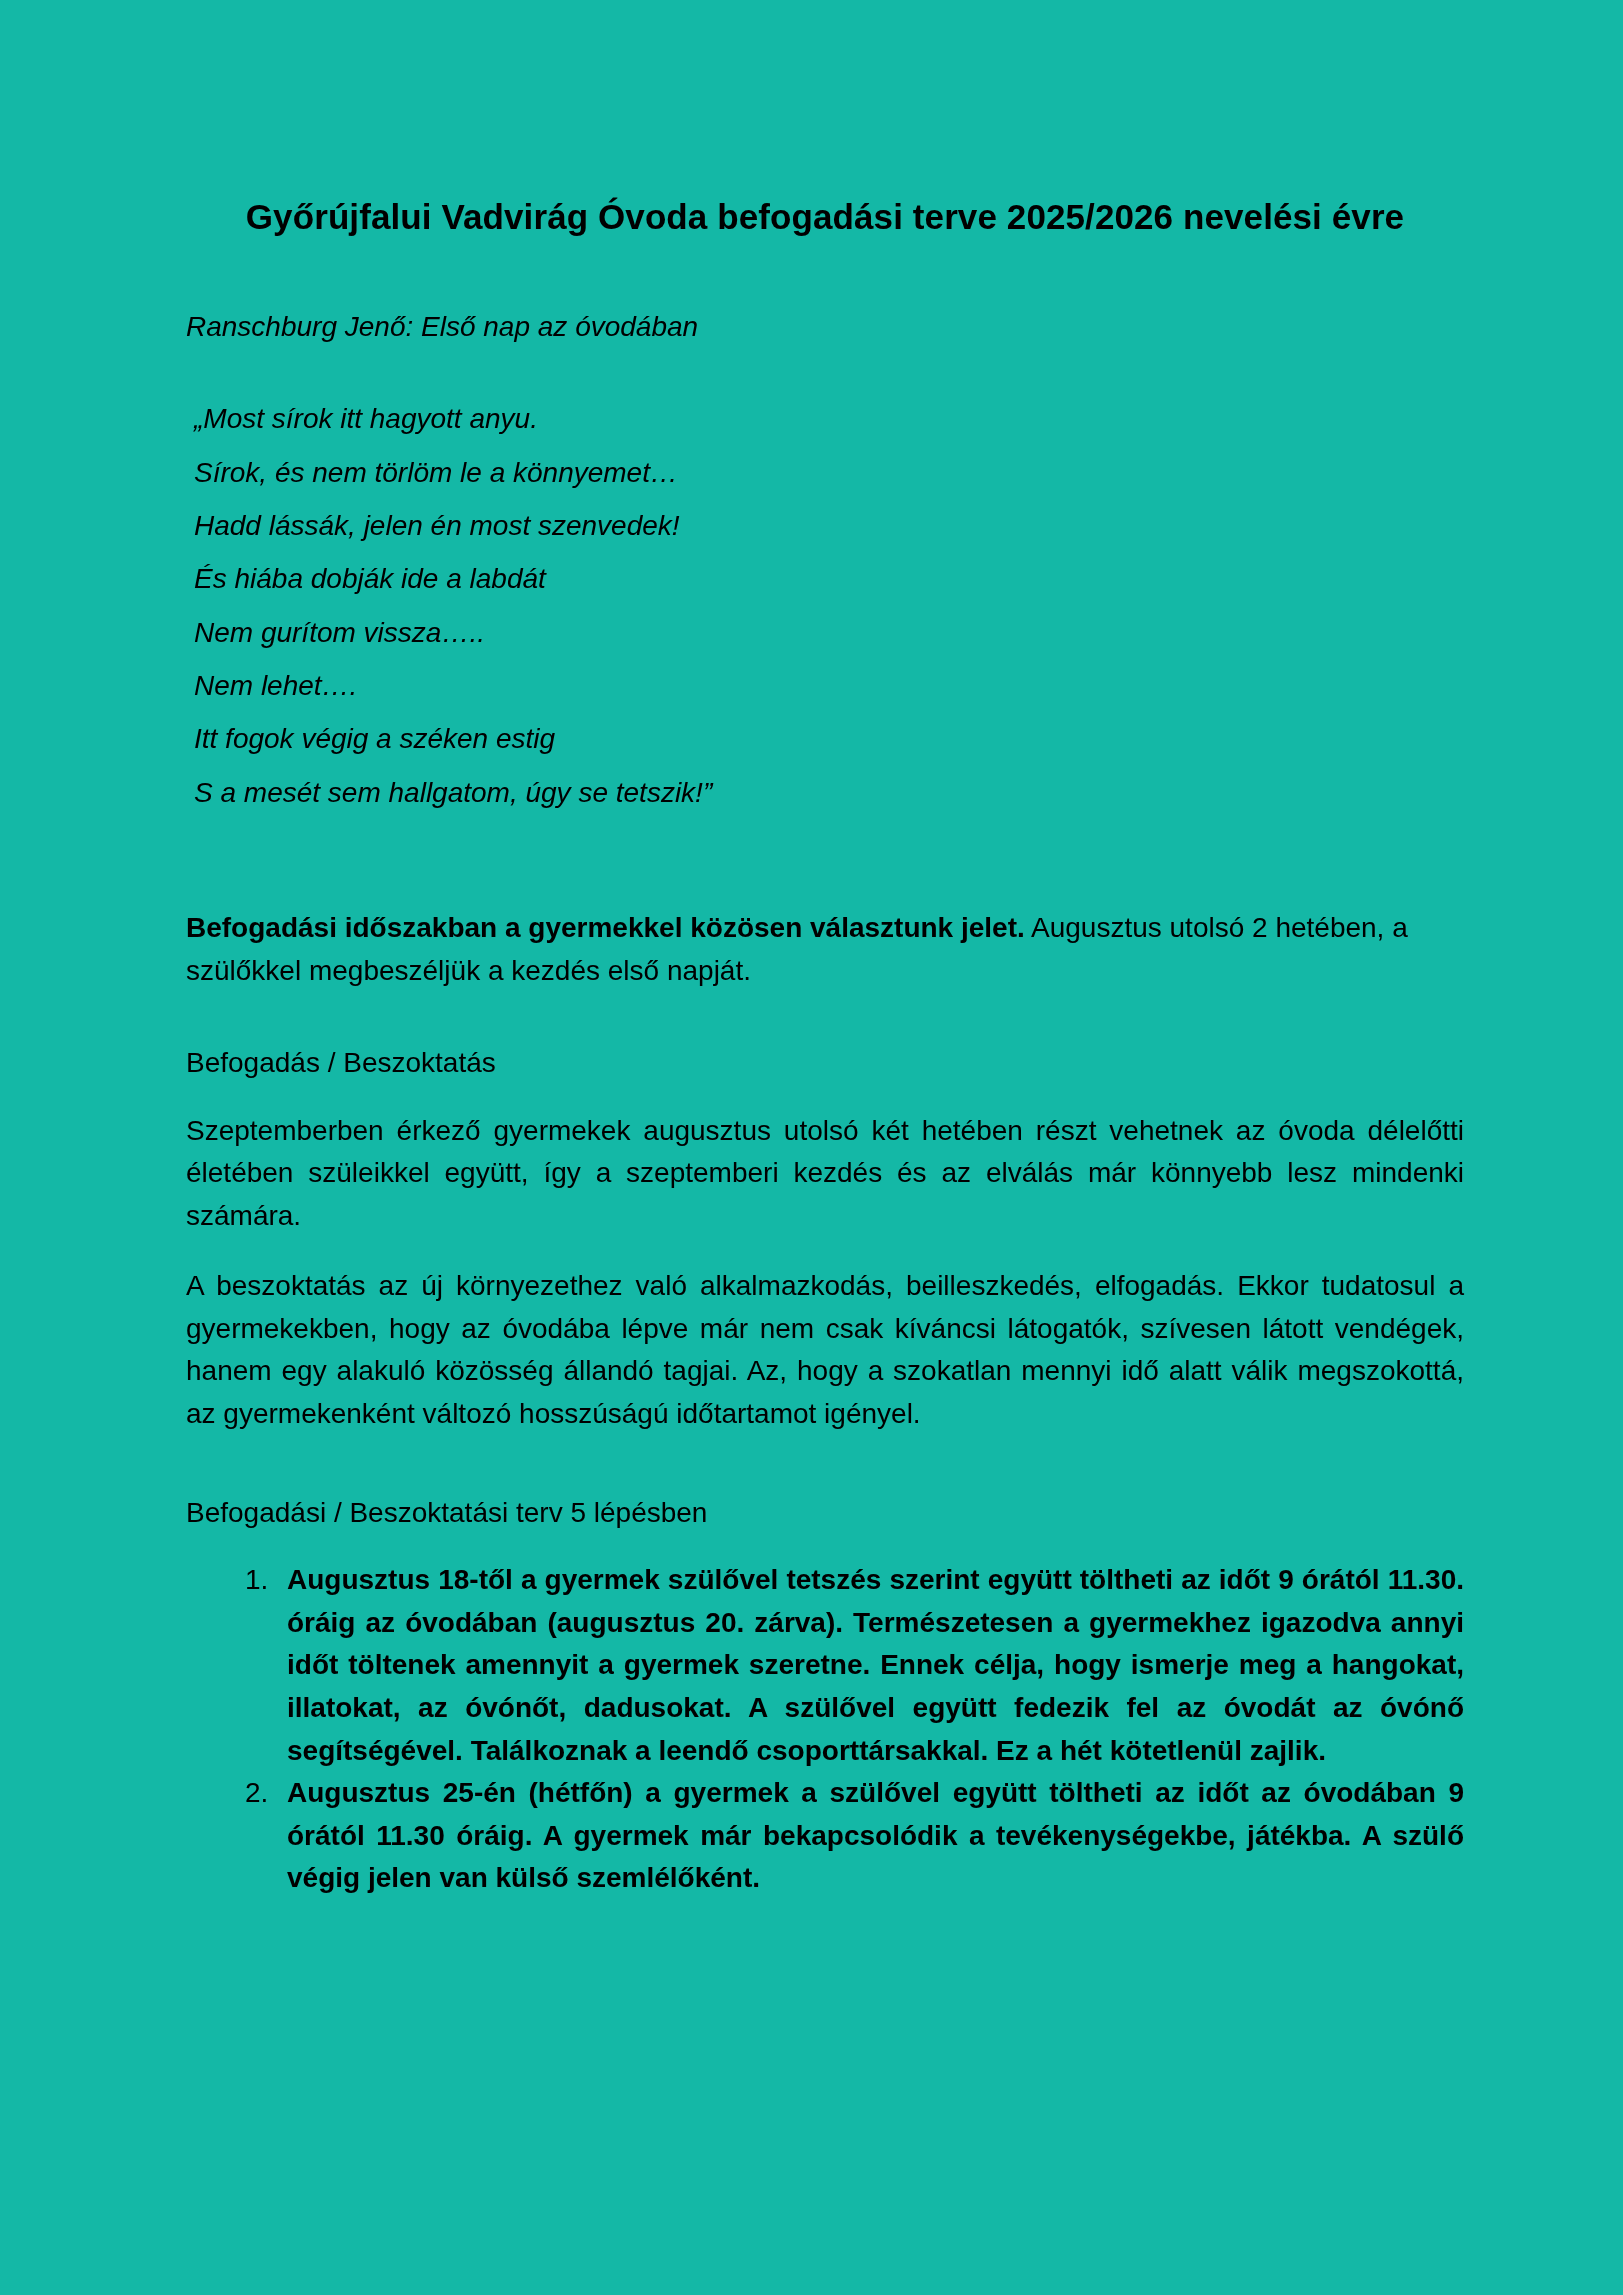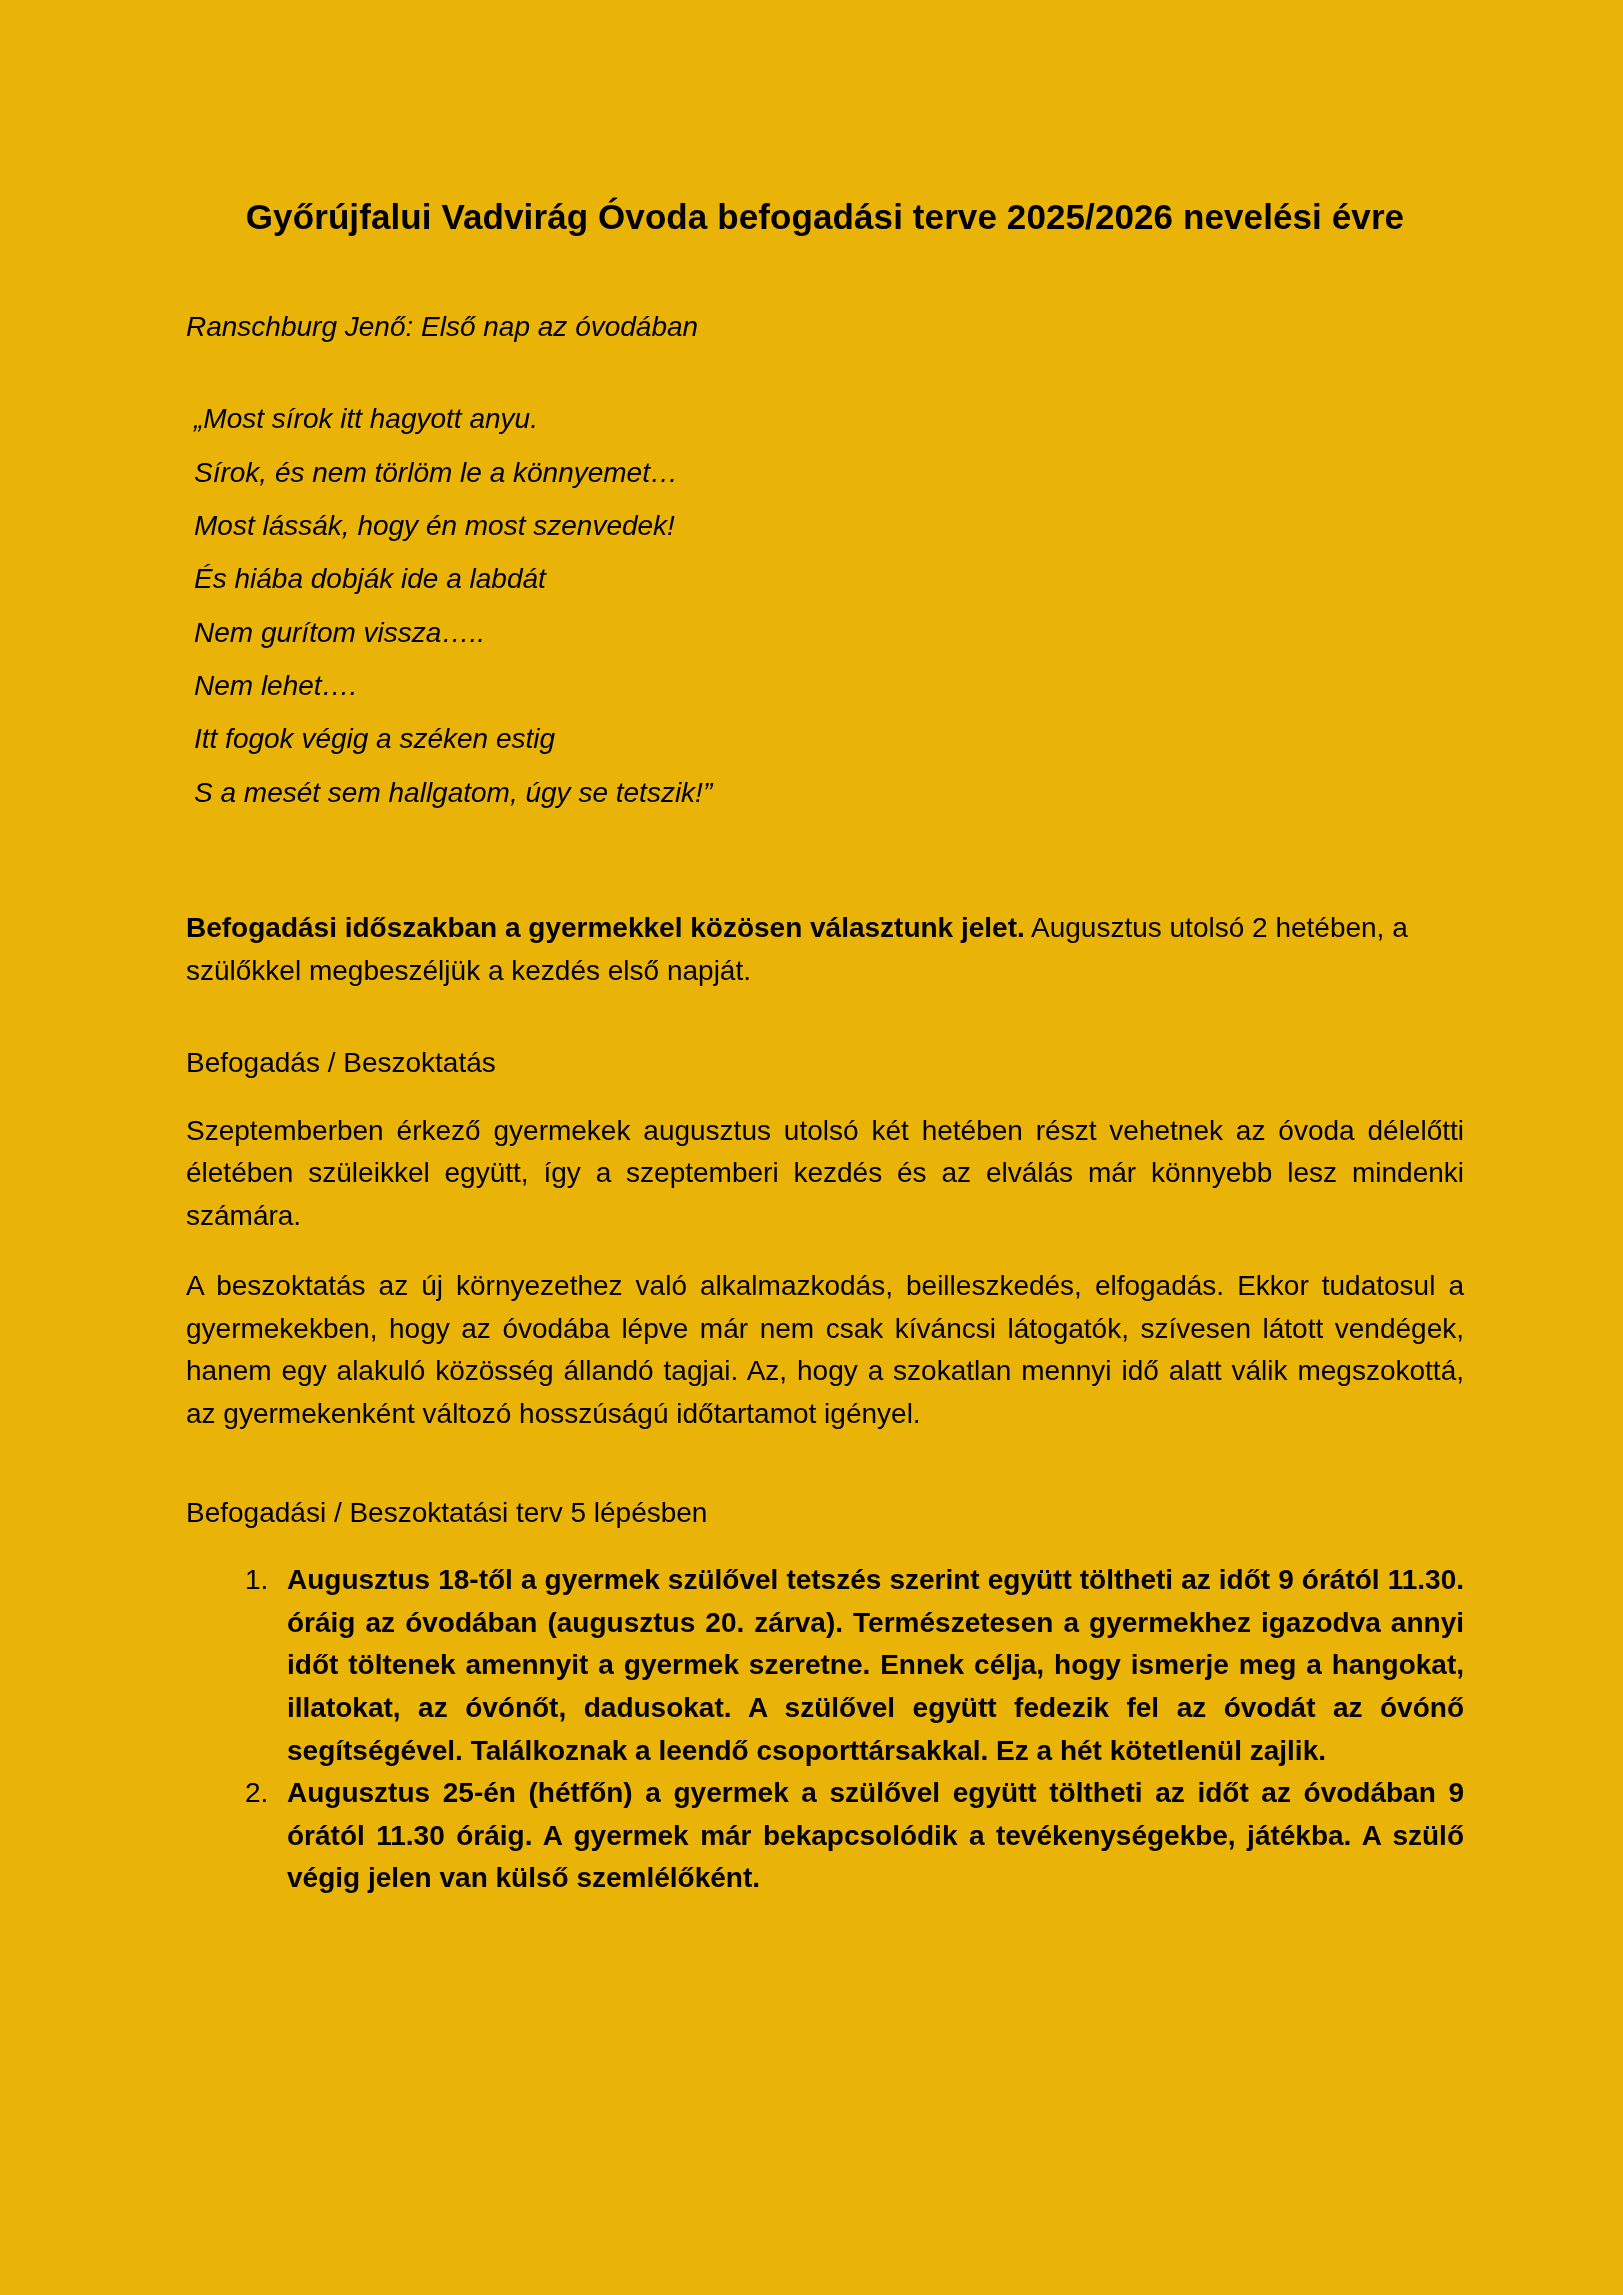--- a/index.html
+++ b/index.html
@@ -14,21 +14,21 @@
     font-family: "Liberation Sans", sans-serif;
     color: #000000;
     -webkit-font-smoothing: antialiased;
   }
 
   .page {
     position: relative;
     box-sizing: border-box;
     width: 1623px;
     height: 2295px;
-    background: #eab308;
+    background: #14b8a6;
     padding: 196px 159px 0 186px;
   }
 
   .doc-title {
     font-size: 35px;
     font-weight: 700;
     text-align: center;
     line-height: 1.22;
     margin: 0 0 0 0;
     letter-spacing: 0.1px;
@@ -120,21 +120,21 @@
 <div class="page">
 
   <h1 class="doc-title">Győrújfalui Vadvirág Óvoda befogadási terve 2025/2026 nevelési évre</h1>
 
   <div class="poem-block">
     <p class="poem-source">Ranschburg Jenő: Első nap az óvodában</p>
 
     <div class="poem-lines">
       <p class="poem-line">„Most sírok itt hagyott anyu.</p>
       <p class="poem-line">Sírok, és nem törlöm le a könnyemet…</p>
-      <p class="poem-line">Most lássák, hogy én most szenvedek!</p>
+      <p class="poem-line">Hadd lássák, jelen én most szenvedek!</p>
       <p class="poem-line">És hiába dobják ide a labdát</p>
       <p class="poem-line">Nem gurítom vissza…..</p>
       <p class="poem-line">Nem lehet….</p>
       <p class="poem-line">Itt fogok végig a széken estig</p>
       <p class="poem-line">S a mesét sem hallgatom, úgy se tetszik!”</p>
     </div>
   </div>
 
   <div class="body-block">
 

